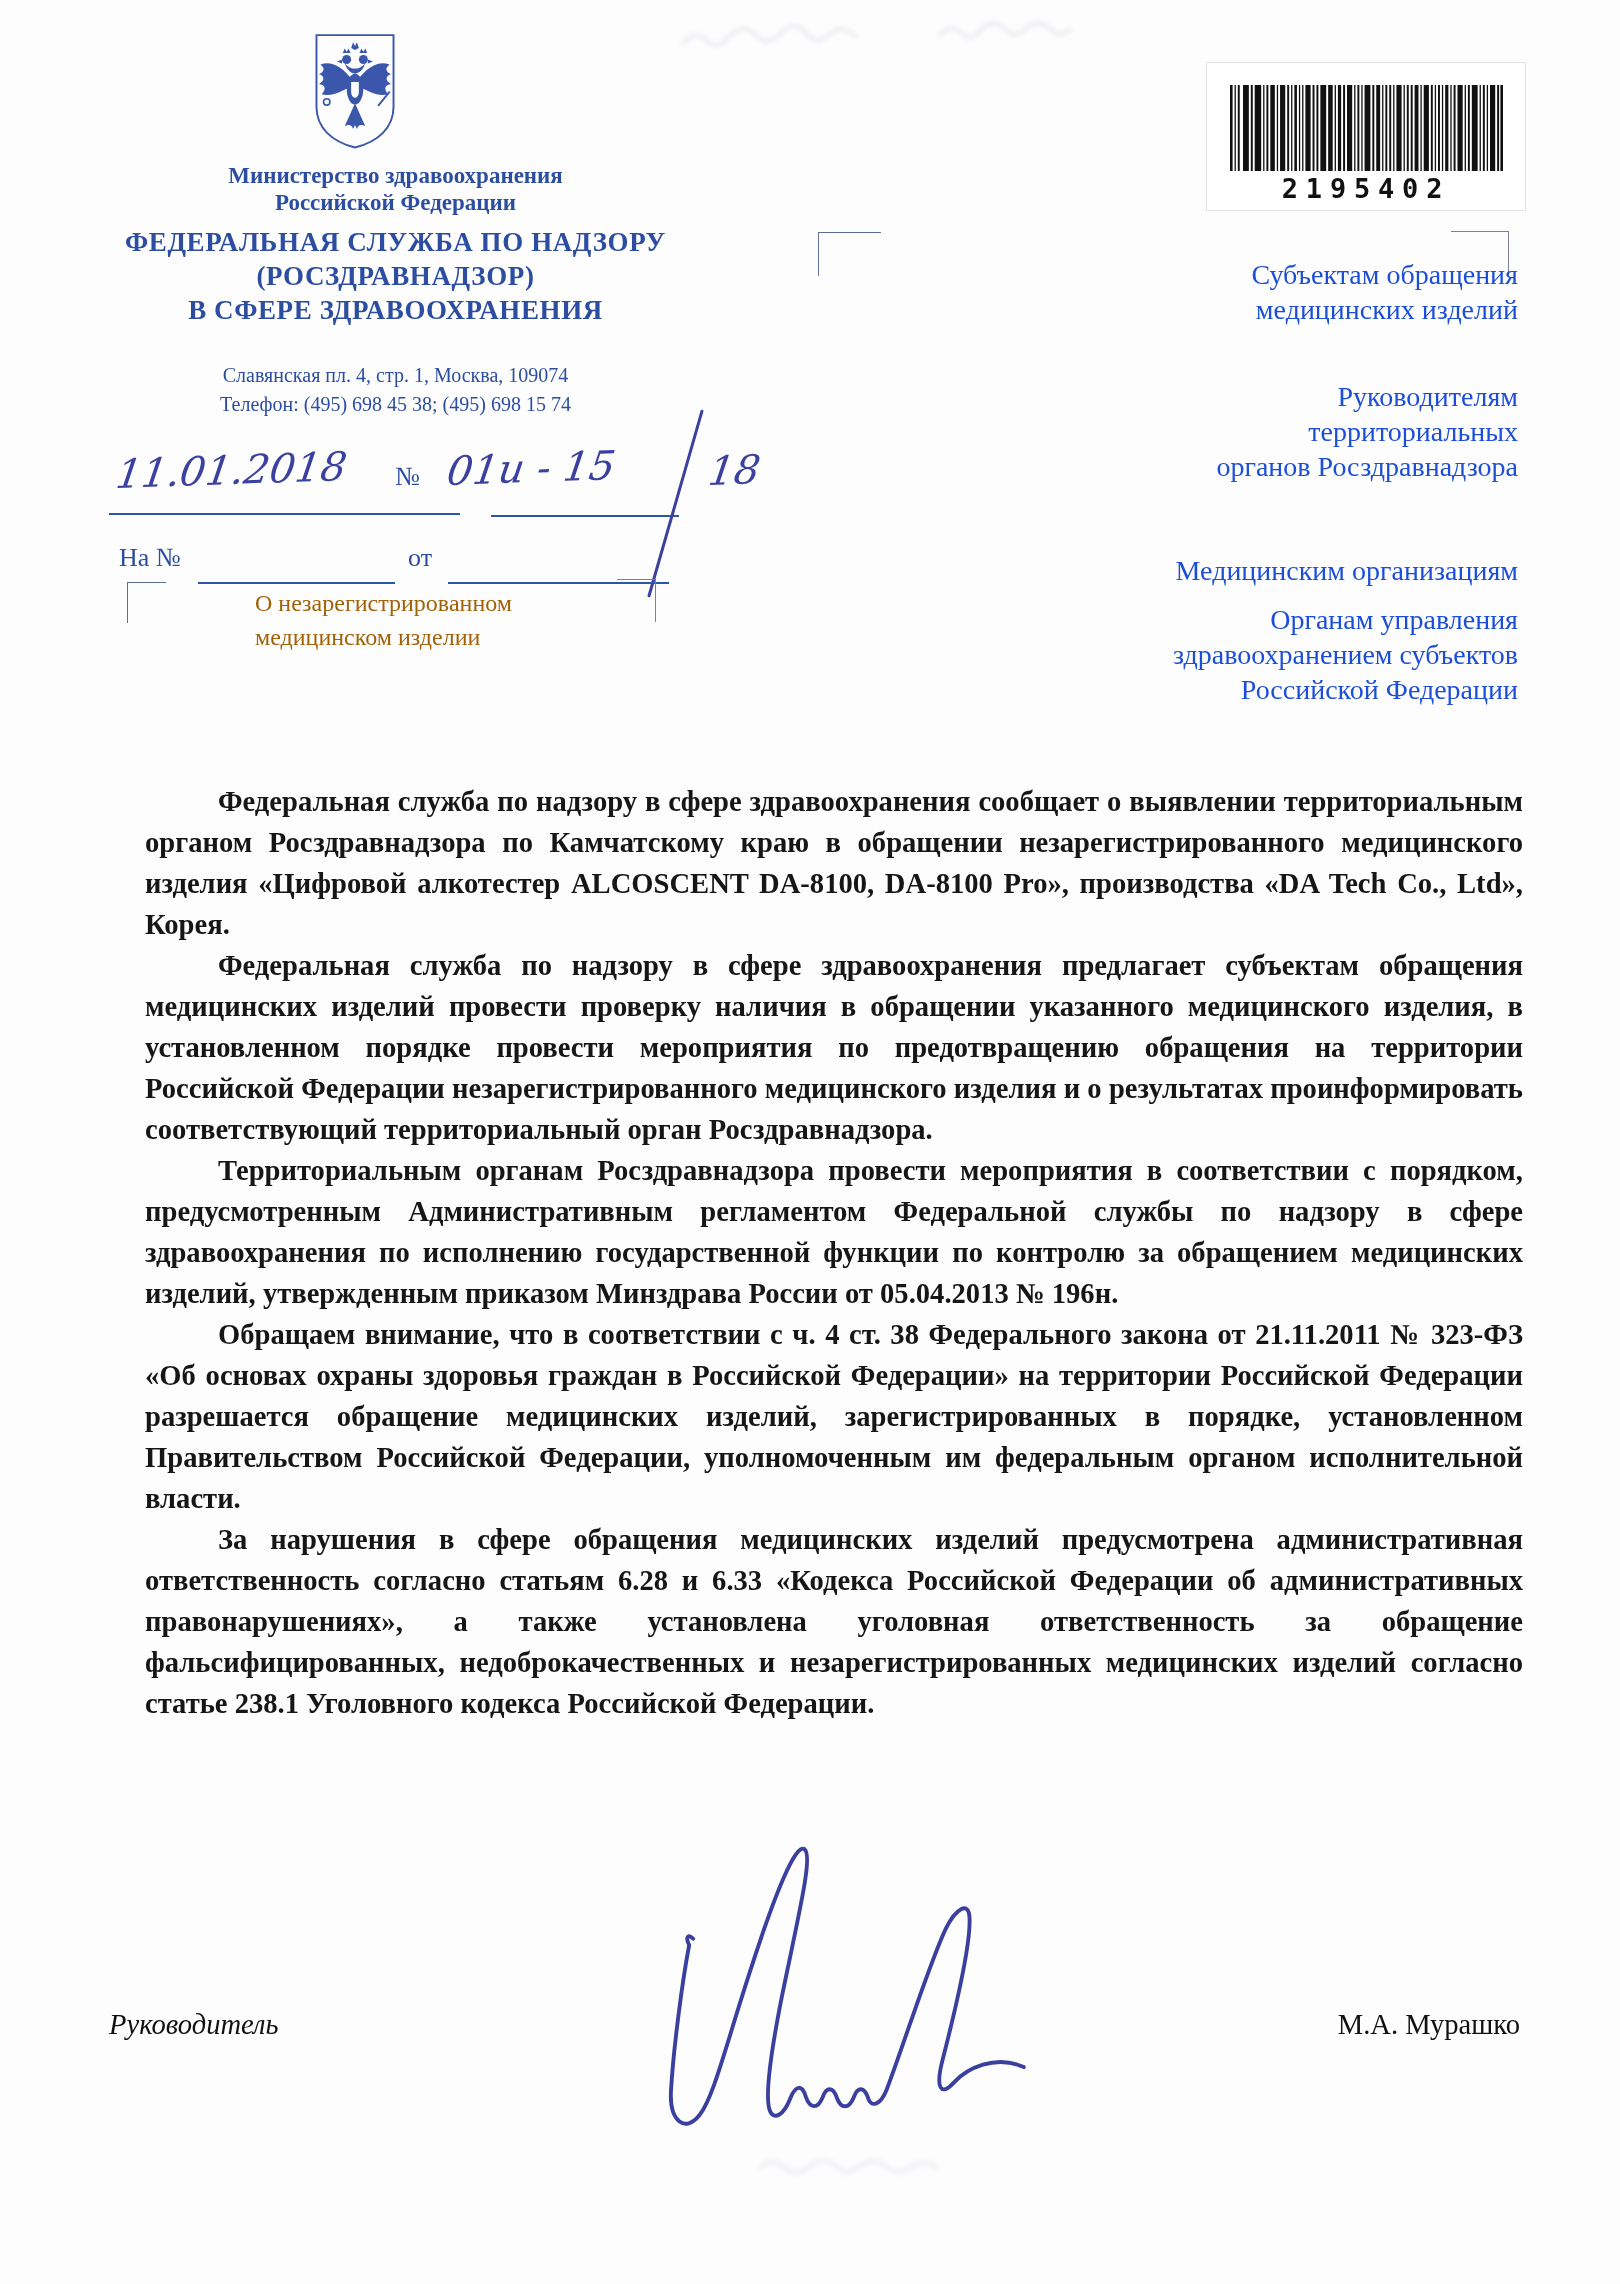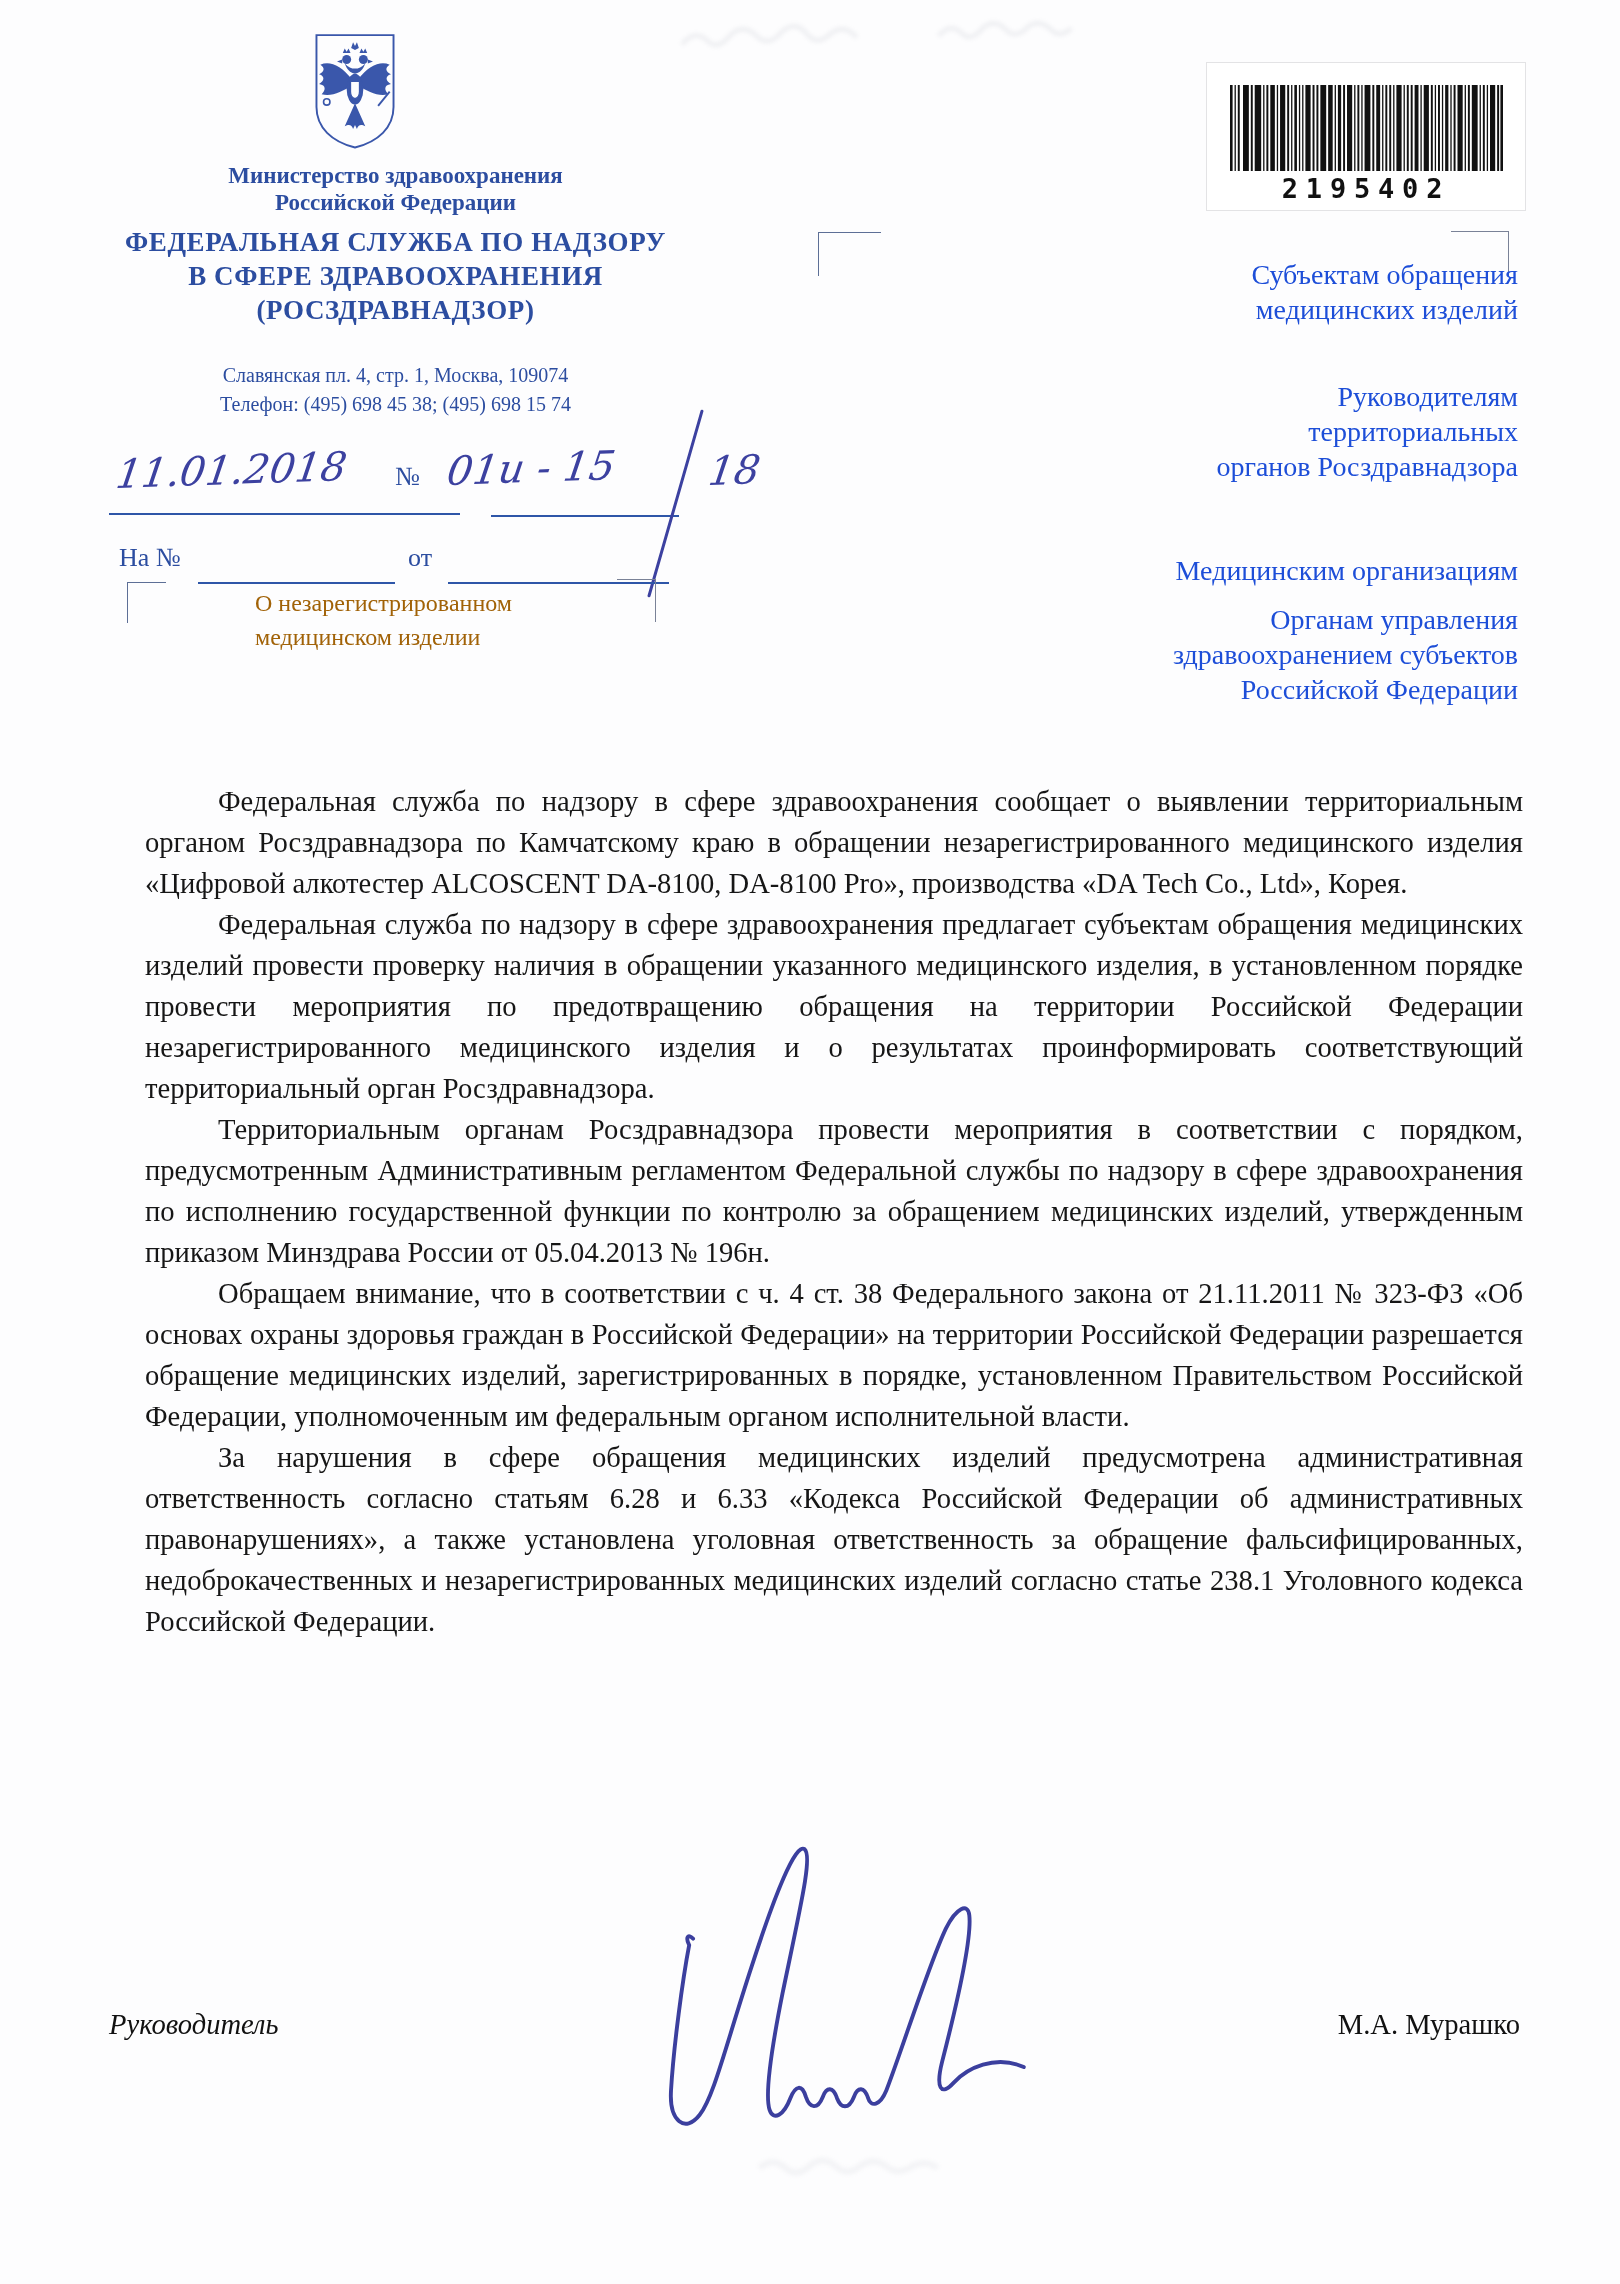--- a/index.html
+++ b/index.html
@@ -32,21 +32,21 @@
   .barcode-box{position:absolute;left:1206px;top:62px;width:318px;height:147px;background:#fff;border:0.6px solid #e3e3e5;}
   .barcode-bars{position:absolute;left:23.4px;top:22px;width:273px;height:86px;}
   .barcode-num{position:absolute;left:0;top:110px;width:100%;text-align:center;
     font-family:"DejaVu Sans Mono",monospace;font-size:27px;font-weight:bold;letter-spacing:7.8px;color:#111;}
   
   .recip{position:absolute;left:823px;width:695px;text-align:right;font-size:28px;line-height:35px;color:#1d4ed8;}
   
   .bodytext{position:absolute;left:145px;top:781px;width:1378px;}
   .bodytext p{
     margin:0;font-size:28.6px;line-height:41px;text-align:justify;text-align-last:left;
-    text-indent:73px;color:#161616;
+    text-indent:73px;color:#161616;font-weight:bold;
   }
   
   .sig-title{position:absolute;left:109px;top:2009px;font-size:28.6px;color:#111;font-style:italic;}
   .sig-name{position:absolute;left:1234px;top:2009px;width:286px;text-align:right;font-size:28.6px;color:#111;}
   .autograph{position:absolute;left:636px;top:1840px;width:428px;height:305px;}
   
   .smudge{position:absolute;opacity:0.13;filter:blur(1.9px);}
   .smudge-b{opacity:0.10;}
 </style>
 </head>
@@ -85,22 +85,22 @@
     </g>
   </svg>
 
   <div class="lh-center ministry">
     <div>Министерство здравоохранения</div>
     <div>Российской Федерации</div>
   </div>
 
   <div class="lh-center service">
     <div>ФЕДЕРАЛЬНАЯ СЛУЖБА ПО НАДЗОРУ</div>
+    <div>(РОСЗДРАВНАДЗОР)</div>
     <div>В СФЕРЕ ЗДРАВООХРАНЕНИЯ</div>
-    <div>(РОСЗДРАВНАДЗОР)</div>
   </div>
 
   <div class="lh-center addr">
     <div>Славянская пл. 4, стр. 1, Москва, 109074</div>
     <div>Телефон: (495) 698 45 38; (495) 698 15 74</div>
   </div>
 
   <div class="hand" style="left:117px;top:447px;">11.01.2018</div>
   <div class="uline" style="left:109px;top:513px;width:351px;"></div>
   <div class="ref-label" style="left:395px;top:462px;">№</div>

